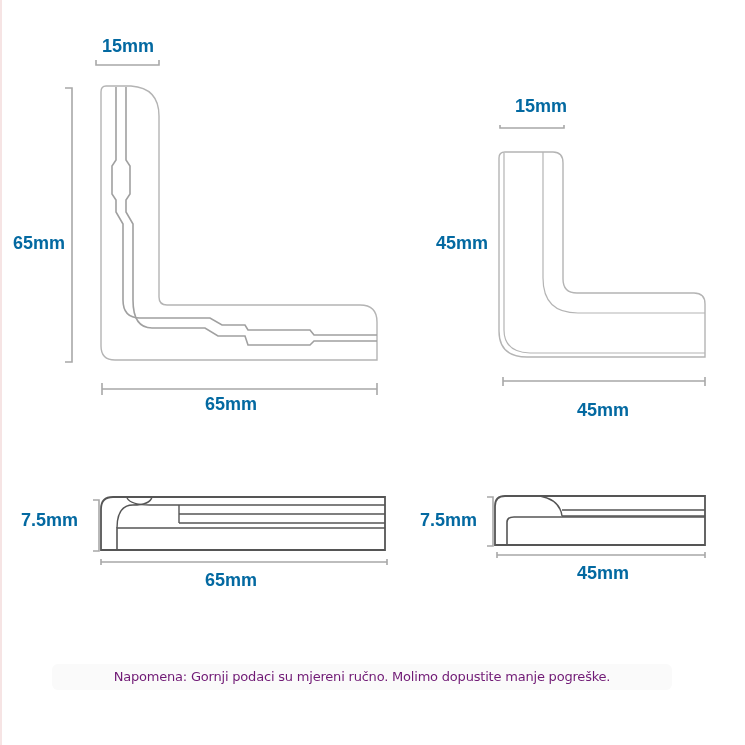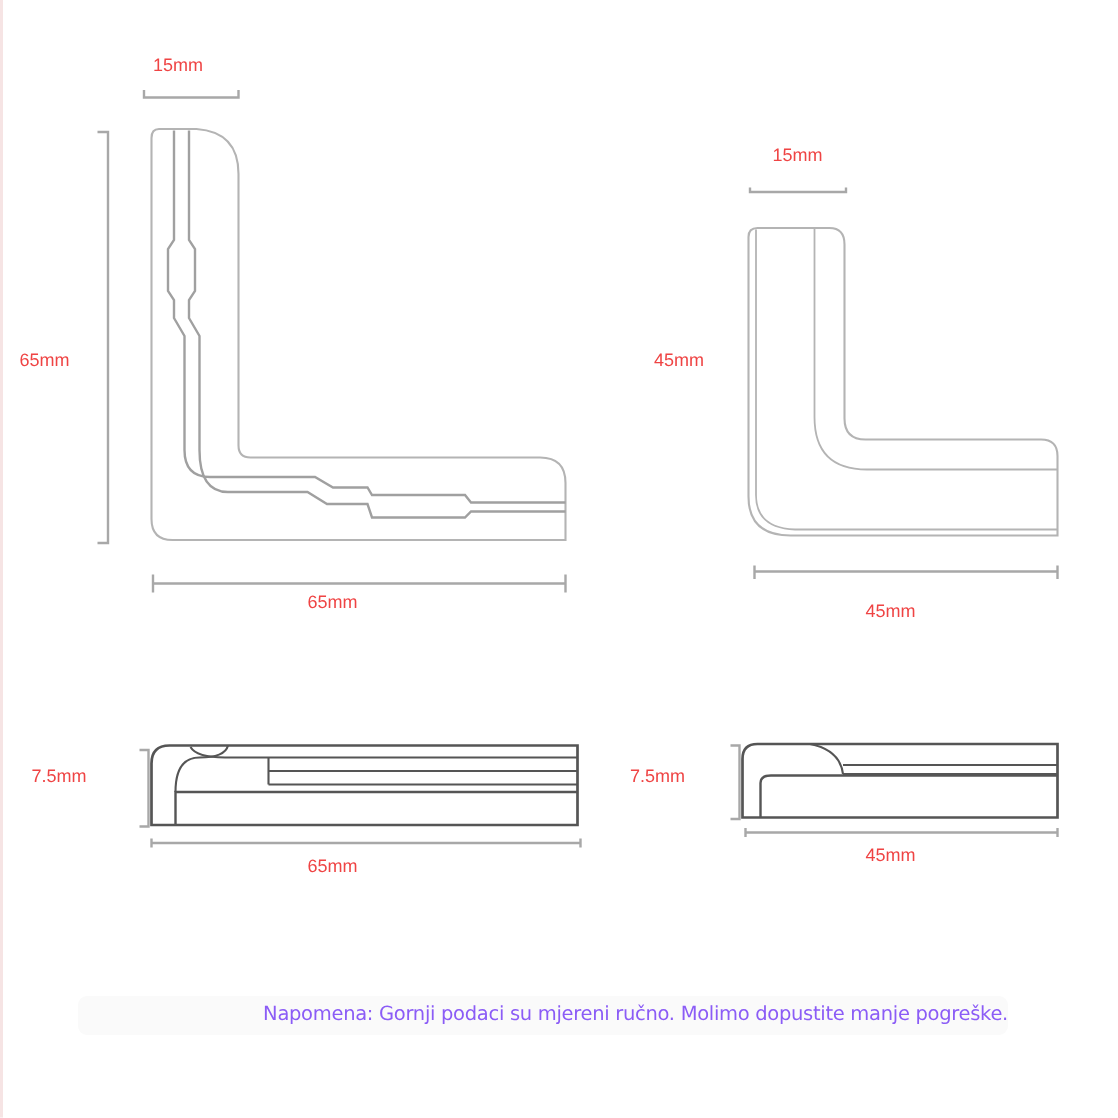--- a/index.html
+++ b/index.html
@@ -2,26 +2,26 @@
 <html><head>
 <meta charset="utf-8">
 <style>
   html, body { margin: 0; padding: 0; }
   body {
     width: 745px; height: 745px; background: #ffffff; position: relative; overflow: hidden;
     font-family: "Liberation Sans", "DejaVu Sans", sans-serif;
   }
   .left-edge { position: absolute; left: 0; top: 0; width: 2px; height: 745px; background: #f6e4e4; }
   svg.diagram { position: absolute; left: 0; top: 0; }
-  .lbl { position: absolute; font-size: 12px; color: #ef4444; white-space: nowrap; }
+  .lbl { position: absolute; font-size: 18px; color: #0369a1; white-space: nowrap; font-weight: bold; }
   .note {
     position: absolute; left: 52px; top: 664px; width: 620px; height: 26px;
     background: #fafafa; border-radius: 6px;
-    font-family: "DejaVu Sans", sans-serif; font-size: 13px; color: #8b5cf6;
-    text-align: right; line-height: 26px; letter-spacing: -0.2px;
+    font-family: "DejaVu Sans", sans-serif; font-size: 13px; color: #701a75;
+    text-align: center; line-height: 26px; letter-spacing: -0.2px;
   }
 </style>
 </head>
 <body>
 
 <div class="left-edge"></div>
 
 <svg class="diagram" width="745" height="745" viewBox="0 0 745 745">
 
   <g fill="none">

